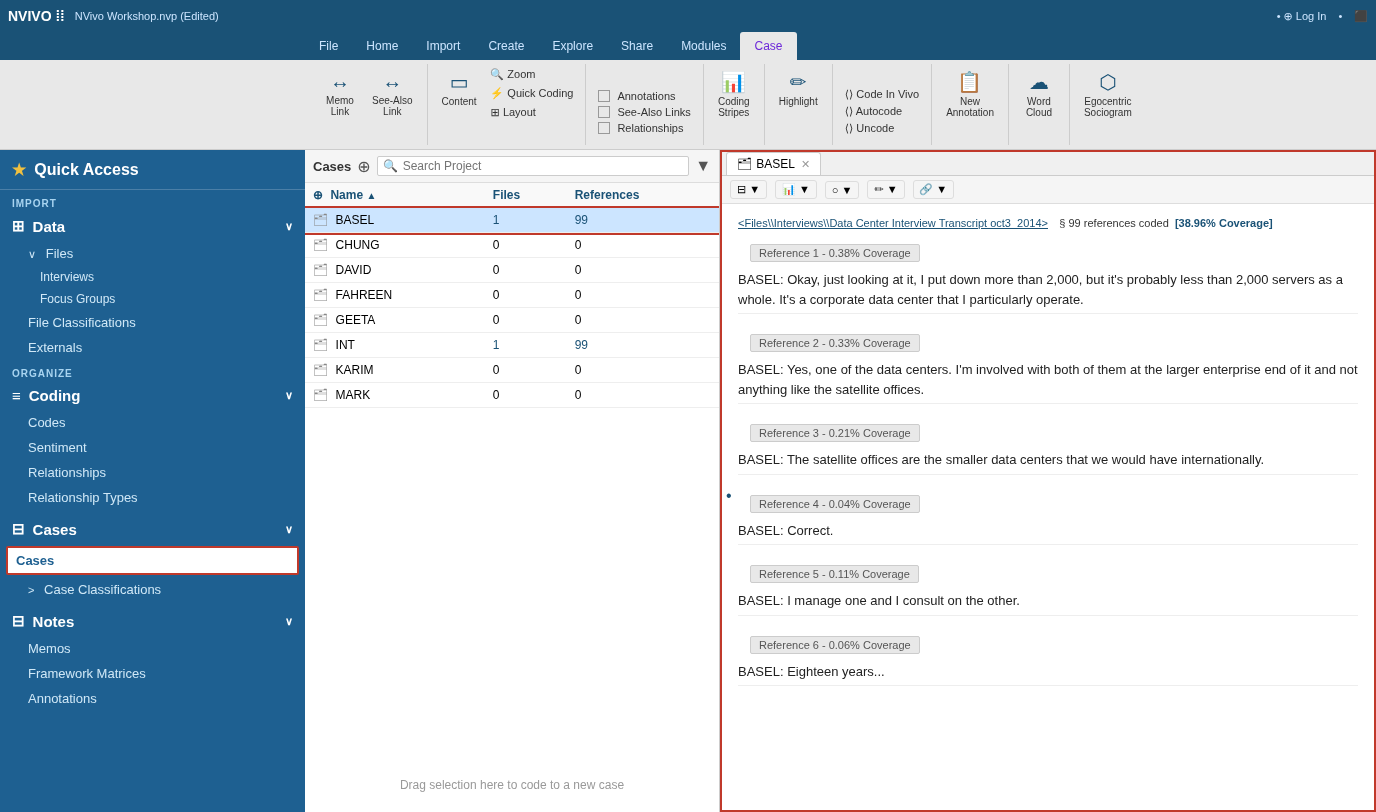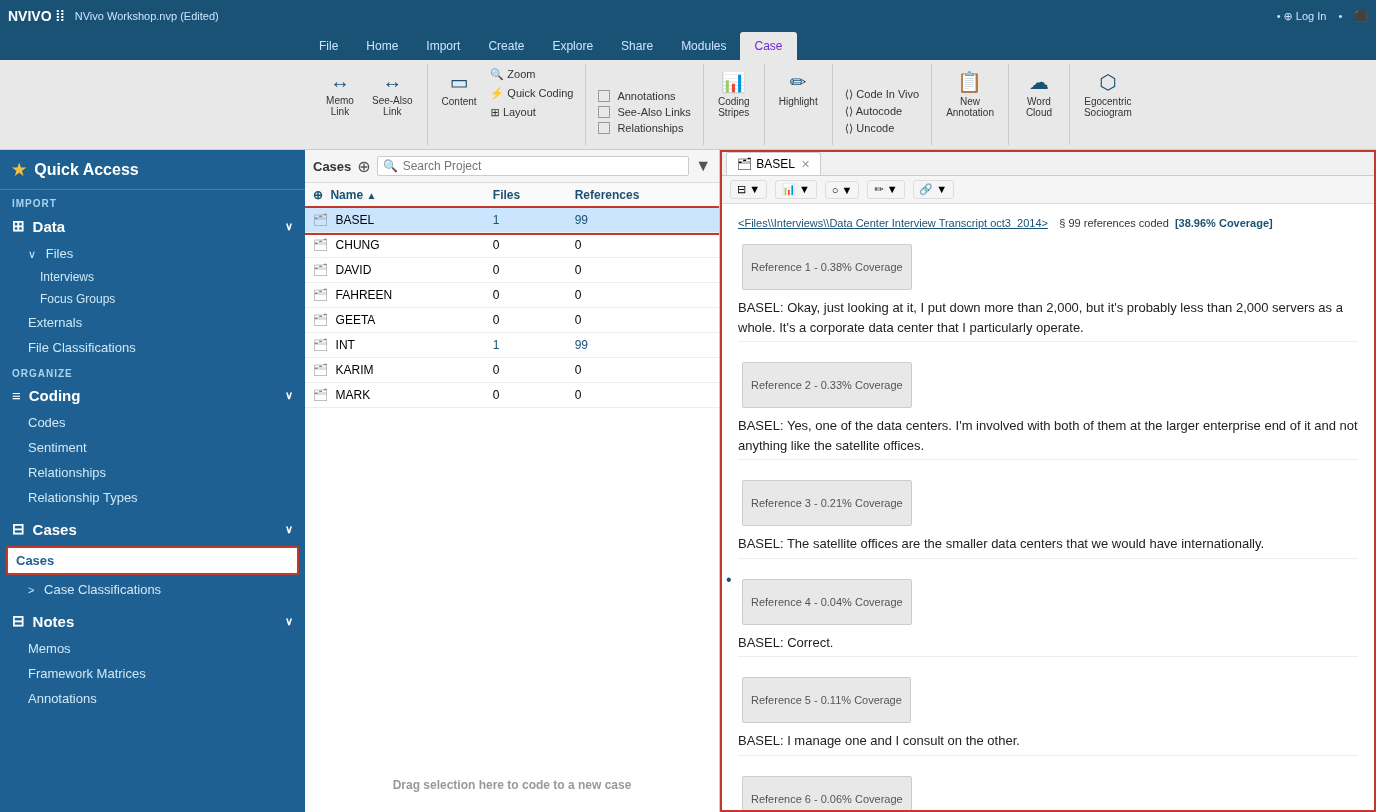--- a/index.html
+++ b/index.html
@@ -44,34 +44,34 @@
     .cases-header { display: flex; align-items: center; padding: 6px 8px; background: #f5f5f5; border-bottom: 1px solid #ddd; gap: 6px; }
     .cases-title { font-weight: bold; font-size: 13px; color: #333; }
     .search-box { flex: 1; display: flex; align-items: center; border: 1px solid #ccc; border-radius: 2px; padding: 2px 6px; background: white; }
     .search-box input { border: none; outline: none; font-size: 12px; width: 100%; color: #a21caf; }
     .add-btn { background: none; border: none; cursor: pointer; font-size: 16px; color: #555; }
     .cases-table { flex: 1; overflow-y: auto; }
     .cases-table table { width: 100%; border-collapse: collapse; }
     .cases-table th { text-align: left; padding: 5px 8px; font-size: 12px; font-weight: 600; color: #1a5276; border-bottom: 1px solid #ddd; cursor: pointer; background: #f9f9f9; }
     .cases-table td { padding: 5px 8px; font-size: 12px; border-bottom: 1px solid #eee; }
     .sort-arrow { color: #1a5276; font-size: 10px; }
-    .drag-hint { text-align: center; padding: 20px; color: #999; font-size: 12px; margin-top: auto; font-weight: bold; }
+    .drag-hint { text-align: center; padding: 20px; color: #999; font-size: 12px; margin-top: auto; }
 
     
     .detail-panel { flex: 1; display: flex; flex-direction: column; border: 2px solid #c0392b; overflow: hidden; }
     .detail-tabs { display: flex; align-items: center; background: #f0f0f0; border-bottom: 1px solid #ccc; padding: 0 4px; }
     .detail-tab { display: flex; align-items: center; padding: 4px 10px; font-size: 12px; background: white; border: 1px solid #ccc; border-bottom: none; border-radius: 3px 3px 0 0; margin-right: 2px; cursor: pointer; }
     .detail-tab .close-btn { margin-left: 6px; color: #999; cursor: pointer; font-size: 11px; }
     .detail-toolbar { display: flex; align-items: center; padding: 4px 8px; background: #f5f5f5; border-bottom: 1px solid #ddd; gap: 8px; }
     .detail-toolbar-btn { background: none; border: 1px solid #ddd; border-radius: 3px; padding: 2px 6px; cursor: pointer; font-size: 11px; display: flex; align-items: center; gap: 2px; }
     .detail-content { flex: 1; overflow-y: auto; padding: 12px 16px; background: white; }
     .file-link { color: #1a5276; font-size: 11px; text-decoration: underline; cursor: pointer; }
     .coverage-info { font-size: 11px; color: #333; margin-left: 8px; }
     .coverage-badge { color: #1a5276; font-weight: 600; }
-    .reference-badge { background: #e8e8e8; border: 1px solid #ccc; border-radius: 2px; padding: 16px 8px; font-size: 11px; color: #555; display: inline-block; margin: 8px 4px; }
+    .reference-badge { background: #e8e8e8; border: 1px solid #ccc; border-radius: 2px; padding: 2px 8px; font-size: 11px; color: #555; display: inline-block; margin: 8px 12px; }
     .reference-text { font-size: 13px; color: #222; line-height: 1.5; margin-bottom: 4px; }
     .ref-separator { border: none; border-top: 1px solid #eee; margin: 4px 0; }
 
     .main-panels { display: flex; flex: 1; overflow: hidden; }
   </style>
 </head>
 <body>
 
 <div class="top-bar">
   <span class="app-logo">NVIVO ⁞⁞</span>
@@ -197,22 +197,22 @@
       <span>Data</span>
       <span class="arrow">∨</span>
     </div>
 
     <div class="sidebar-item">
       <span class="sidebar-collapse-arrow">∨</span>
       <span>Files</span>
     </div>
     <div class="sidebar-sub-item">Interviews</div>
     <div class="sidebar-sub-item">Focus Groups</div>
+    <div class="sidebar-item">File Classifications</div>
     <div class="sidebar-item">Externals</div>
-    <div class="sidebar-item">File Classifications</div>
 
     <div class="sidebar-section-header">ORGANIZE</div>
 
     <div class="sidebar-category">
       <span style="margin-right:8px;">≡</span>
       <span>Coding</span>
       <span class="arrow">∨</span>
     </div>
     <div class="sidebar-item">Codes</div>
     <div class="sidebar-item">Sentiment</div>

